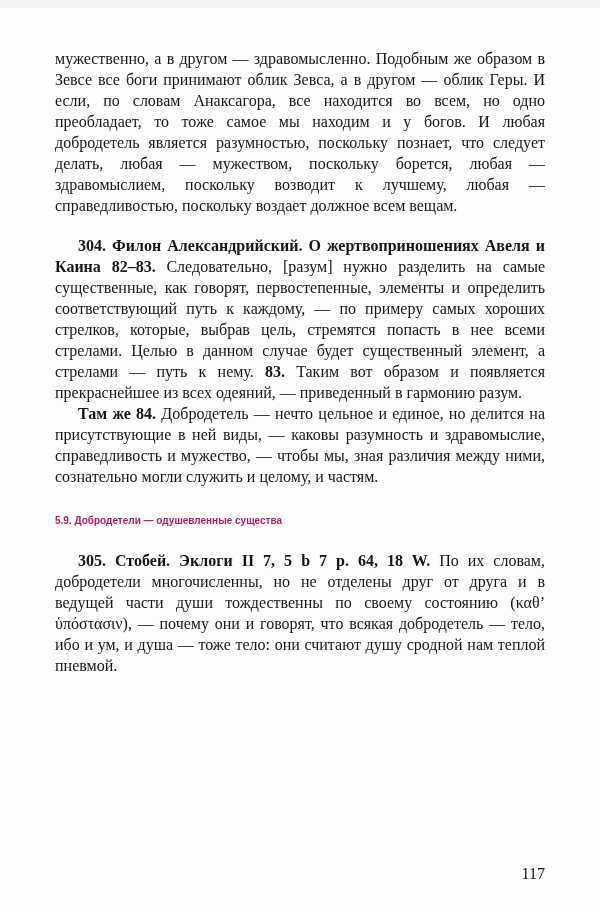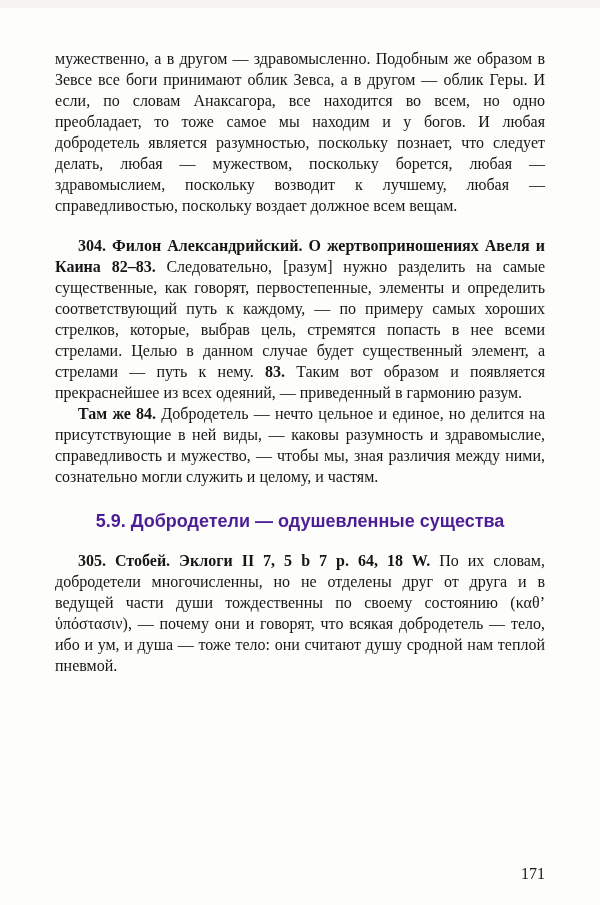--- a/index.html
+++ b/index.html
@@ -38,26 +38,25 @@
     text-indent: 0;
   }
   .fragment {
     margin-top: 19px;
   }
   .tight {
     margin-top: 0;
   }
   .section-heading {
     font-family: "Liberation Sans", sans-serif;
-    font-size: 18px;
+    font-size: 10px;
     font-weight: bold;
-    text-align: center;
     margin: 24px 0 6px 0;
     line-height: 20px;
-    color: #4c1d95;
+    color: #be185d;
   }
   .page-number {
     position: absolute;
     right: 55px;
     bottom: 30px;
     font-size: 16px;
     color: #161616;
   }
 </style>
 </head>
@@ -73,14 +72,14 @@
 
     <p class="para fragment tight"><b>Там же 84.</b><span> Добродетель — нечто цельное и единое, но делится на присутствующие в ней виды, — каковы разумность и здравомыслие, справедливость и мужество, — чтобы мы, зная различия между ними, сознательно могли служить и целому, и частям.</span></p>
 
     <h2 class="section-heading">5.9. Добродетели — одушевленные существа</h2>
 
     <p class="para fragment"><b>305. Стобей. Эклоги II 7, 5 b 7 p. 64, 18 W.</b><span> По их словам, добродетели многочисленны, но не отделены друг от друга и в ведущей части души тождественны по своему состоянию (καθ’ ὑπόστασιν), — почему они и говорят, что всякая добродетель — тело, ибо и ум, и душа — тоже тело: они считают душу сродной нам теплой пневмой.</span></p>
 
 
   </main>
 
-  <div class="page-number">171</div>
+  <div class="page-number">117</div>
 </div>
 
 </body></html>

